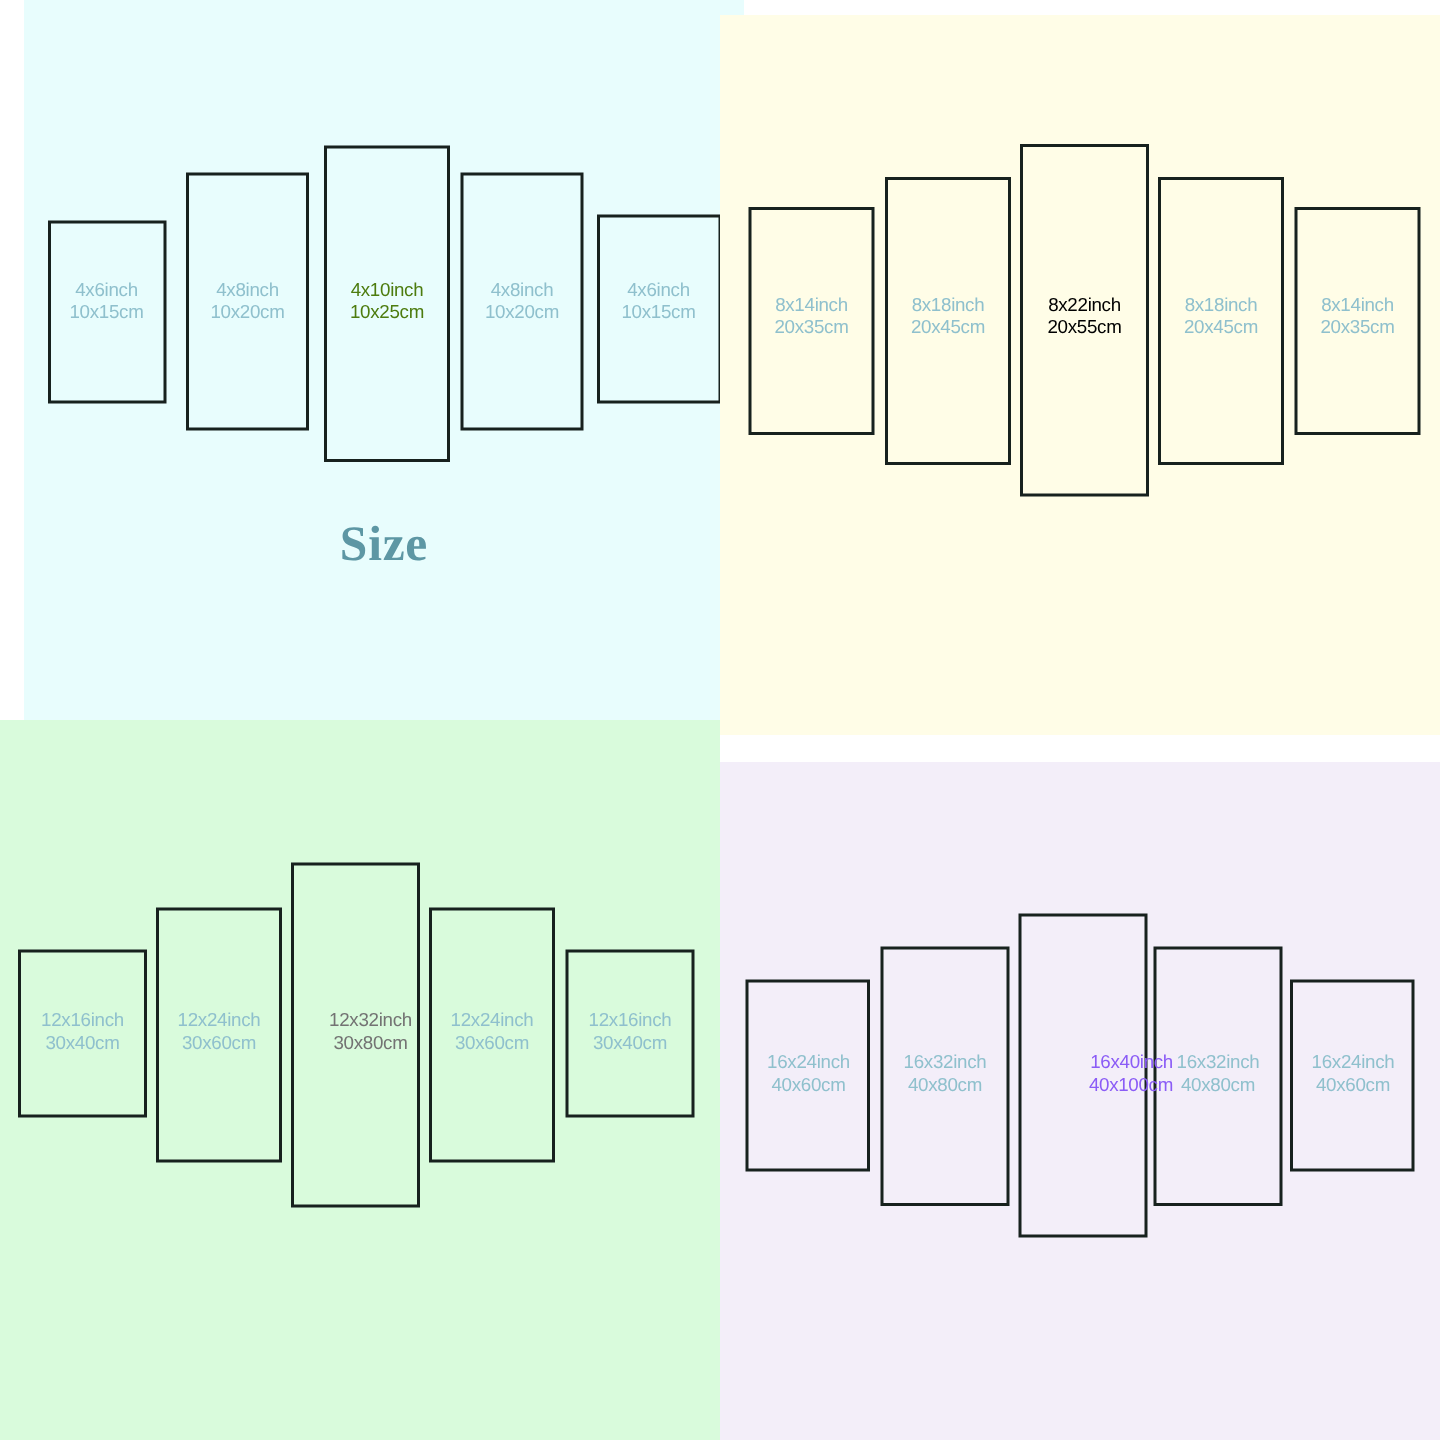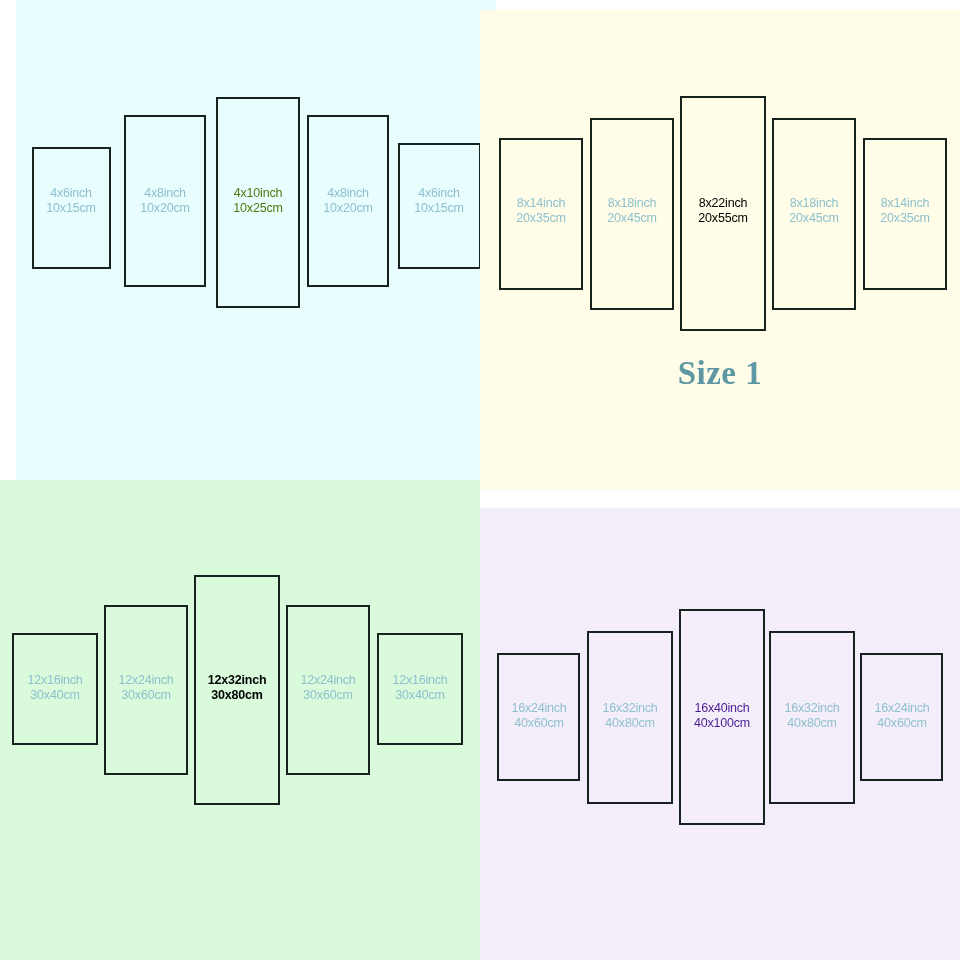--- a/index.html
+++ b/index.html
@@ -86,20 +86,21 @@
     </div>
     <div class="panel-label" style="left: 332px; top: 186px; color: rgb(143, 192, 205);">
       <span class="ln">4x8inch</span>
       <span class="ln">10x20cm</span>
     </div>
     <div class="panel-label" style="left: 423px; top: 186px; color: rgb(143, 192, 205);">
       <span class="ln">4x6inch</span>
       <span class="ln">10x15cm</span>
     </div>
 
+    <div class="quad-title title-top" style="color: rgb(93, 151, 164);">Size</div>
   </div>
 
   <div class="quadrant" id="q1" style="background: rgb(255, 253, 231);">
     <div class="panel" style="left: 19px; top: 128px; width: 84px; height: 152px; border-color: rgb(23, 33, 30);"></div>
     <div class="panel" style="left: 110px; top: 108px; width: 84px; height: 192px; border-color: rgb(23, 33, 30);"></div>
     <div class="panel" style="left: 200px; top: 86px; width: 86px; height: 235px; border-color: rgb(23, 33, 30);"></div>
     <div class="panel" style="left: 292px; top: 108px; width: 84px; height: 192px; border-color: rgb(23, 33, 30);"></div>
     <div class="panel" style="left: 383px; top: 128px; width: 84px; height: 152px; border-color: rgb(23, 33, 30);"></div>
 
     <div class="panel-label" style="left: 61px; top: 186px; color: rgb(143, 192, 205);">
@@ -116,39 +117,38 @@
     </div>
     <div class="panel-label" style="left: 334px; top: 186px; color: rgb(143, 192, 205);">
       <span class="ln">8x18inch</span>
       <span class="ln">20x45cm</span>
     </div>
     <div class="panel-label" style="left: 425px; top: 186px; color: rgb(143, 192, 205);">
       <span class="ln">8x14inch</span>
       <span class="ln">20x35cm</span>
     </div>
 
-    <div class="quad-title title-top" style="color: rgb(93, 151, 164);">Size 1</div>
   </div>
 
   <div class="quadrant" id="q2" style="background: rgb(217, 251, 220);">
     <div class="panel" style="left: 12px; top: 153px; width: 86px; height: 112px; border-color: rgb(23, 33, 30);"></div>
     <div class="panel" style="left: 104px; top: 125px; width: 84px; height: 170px; border-color: rgb(23, 33, 30);"></div>
     <div class="panel" style="left: 194px; top: 95px; width: 86px; height: 230px; border-color: rgb(23, 33, 30);"></div>
     <div class="panel" style="left: 286px; top: 125px; width: 84px; height: 170px; border-color: rgb(23, 33, 30);"></div>
     <div class="panel" style="left: 377px; top: 153px; width: 86px; height: 112px; border-color: rgb(23, 33, 30);"></div>
 
     <div class="panel-label" style="left: 55px; top: 193px; color: rgb(143, 192, 205);">
       <span class="ln">12x16inch</span>
       <span class="ln">30x40cm</span>
     </div>
     <div class="panel-label" style="left: 146px; top: 193px; color: rgb(143, 192, 205);">
       <span class="ln">12x24inch</span>
       <span class="ln">30x60cm</span>
     </div>
-    <div class="panel-label" style="left: 237px; top: 193px; color: #000000; font-weight: bold;">
+    <div class="panel-label" style="left: 247px; top: 193px; color: #737373;">
       <span class="ln">12x32inch</span>
       <span class="ln">30x80cm</span>
     </div>
     <div class="panel-label" style="left: 328px; top: 193px; color: rgb(143, 192, 205);">
       <span class="ln">12x24inch</span>
       <span class="ln">30x60cm</span>
     </div>
     <div class="panel-label" style="left: 420px; top: 193px; color: rgb(143, 192, 205);">
       <span class="ln">12x16inch</span>
       <span class="ln">30x40cm</span>
@@ -164,21 +164,21 @@
     <div class="panel" style="left: 380px; top: 145px; width: 83px; height: 128px; border-color: rgb(23, 33, 30);"></div>
 
     <div class="panel-label" style="left: 59px; top: 193px; color: rgb(143, 192, 205);">
       <span class="ln">16x24inch</span>
       <span class="ln">40x60cm</span>
     </div>
     <div class="panel-label" style="left: 150px; top: 193px; color: rgb(143, 192, 205);">
       <span class="ln">16x32inch</span>
       <span class="ln">40x80cm</span>
     </div>
-    <div class="panel-label" style="left: 242px; top: 193px; color: #4c1d95;">
+    <div class="panel-label" style="left: 242px; top: 193px; color: #8b5cf6; text-align: right;">
       <span class="ln">16x40inch</span>
       <span class="ln">40x100cm</span>
     </div>
     <div class="panel-label" style="left: 332px; top: 193px; color: rgb(143, 192, 205);">
       <span class="ln">16x32inch</span>
       <span class="ln">40x80cm</span>
     </div>
     <div class="panel-label" style="left: 422px; top: 193px; color: rgb(143, 192, 205);">
       <span class="ln">16x24inch</span>
       <span class="ln">40x60cm</span>

